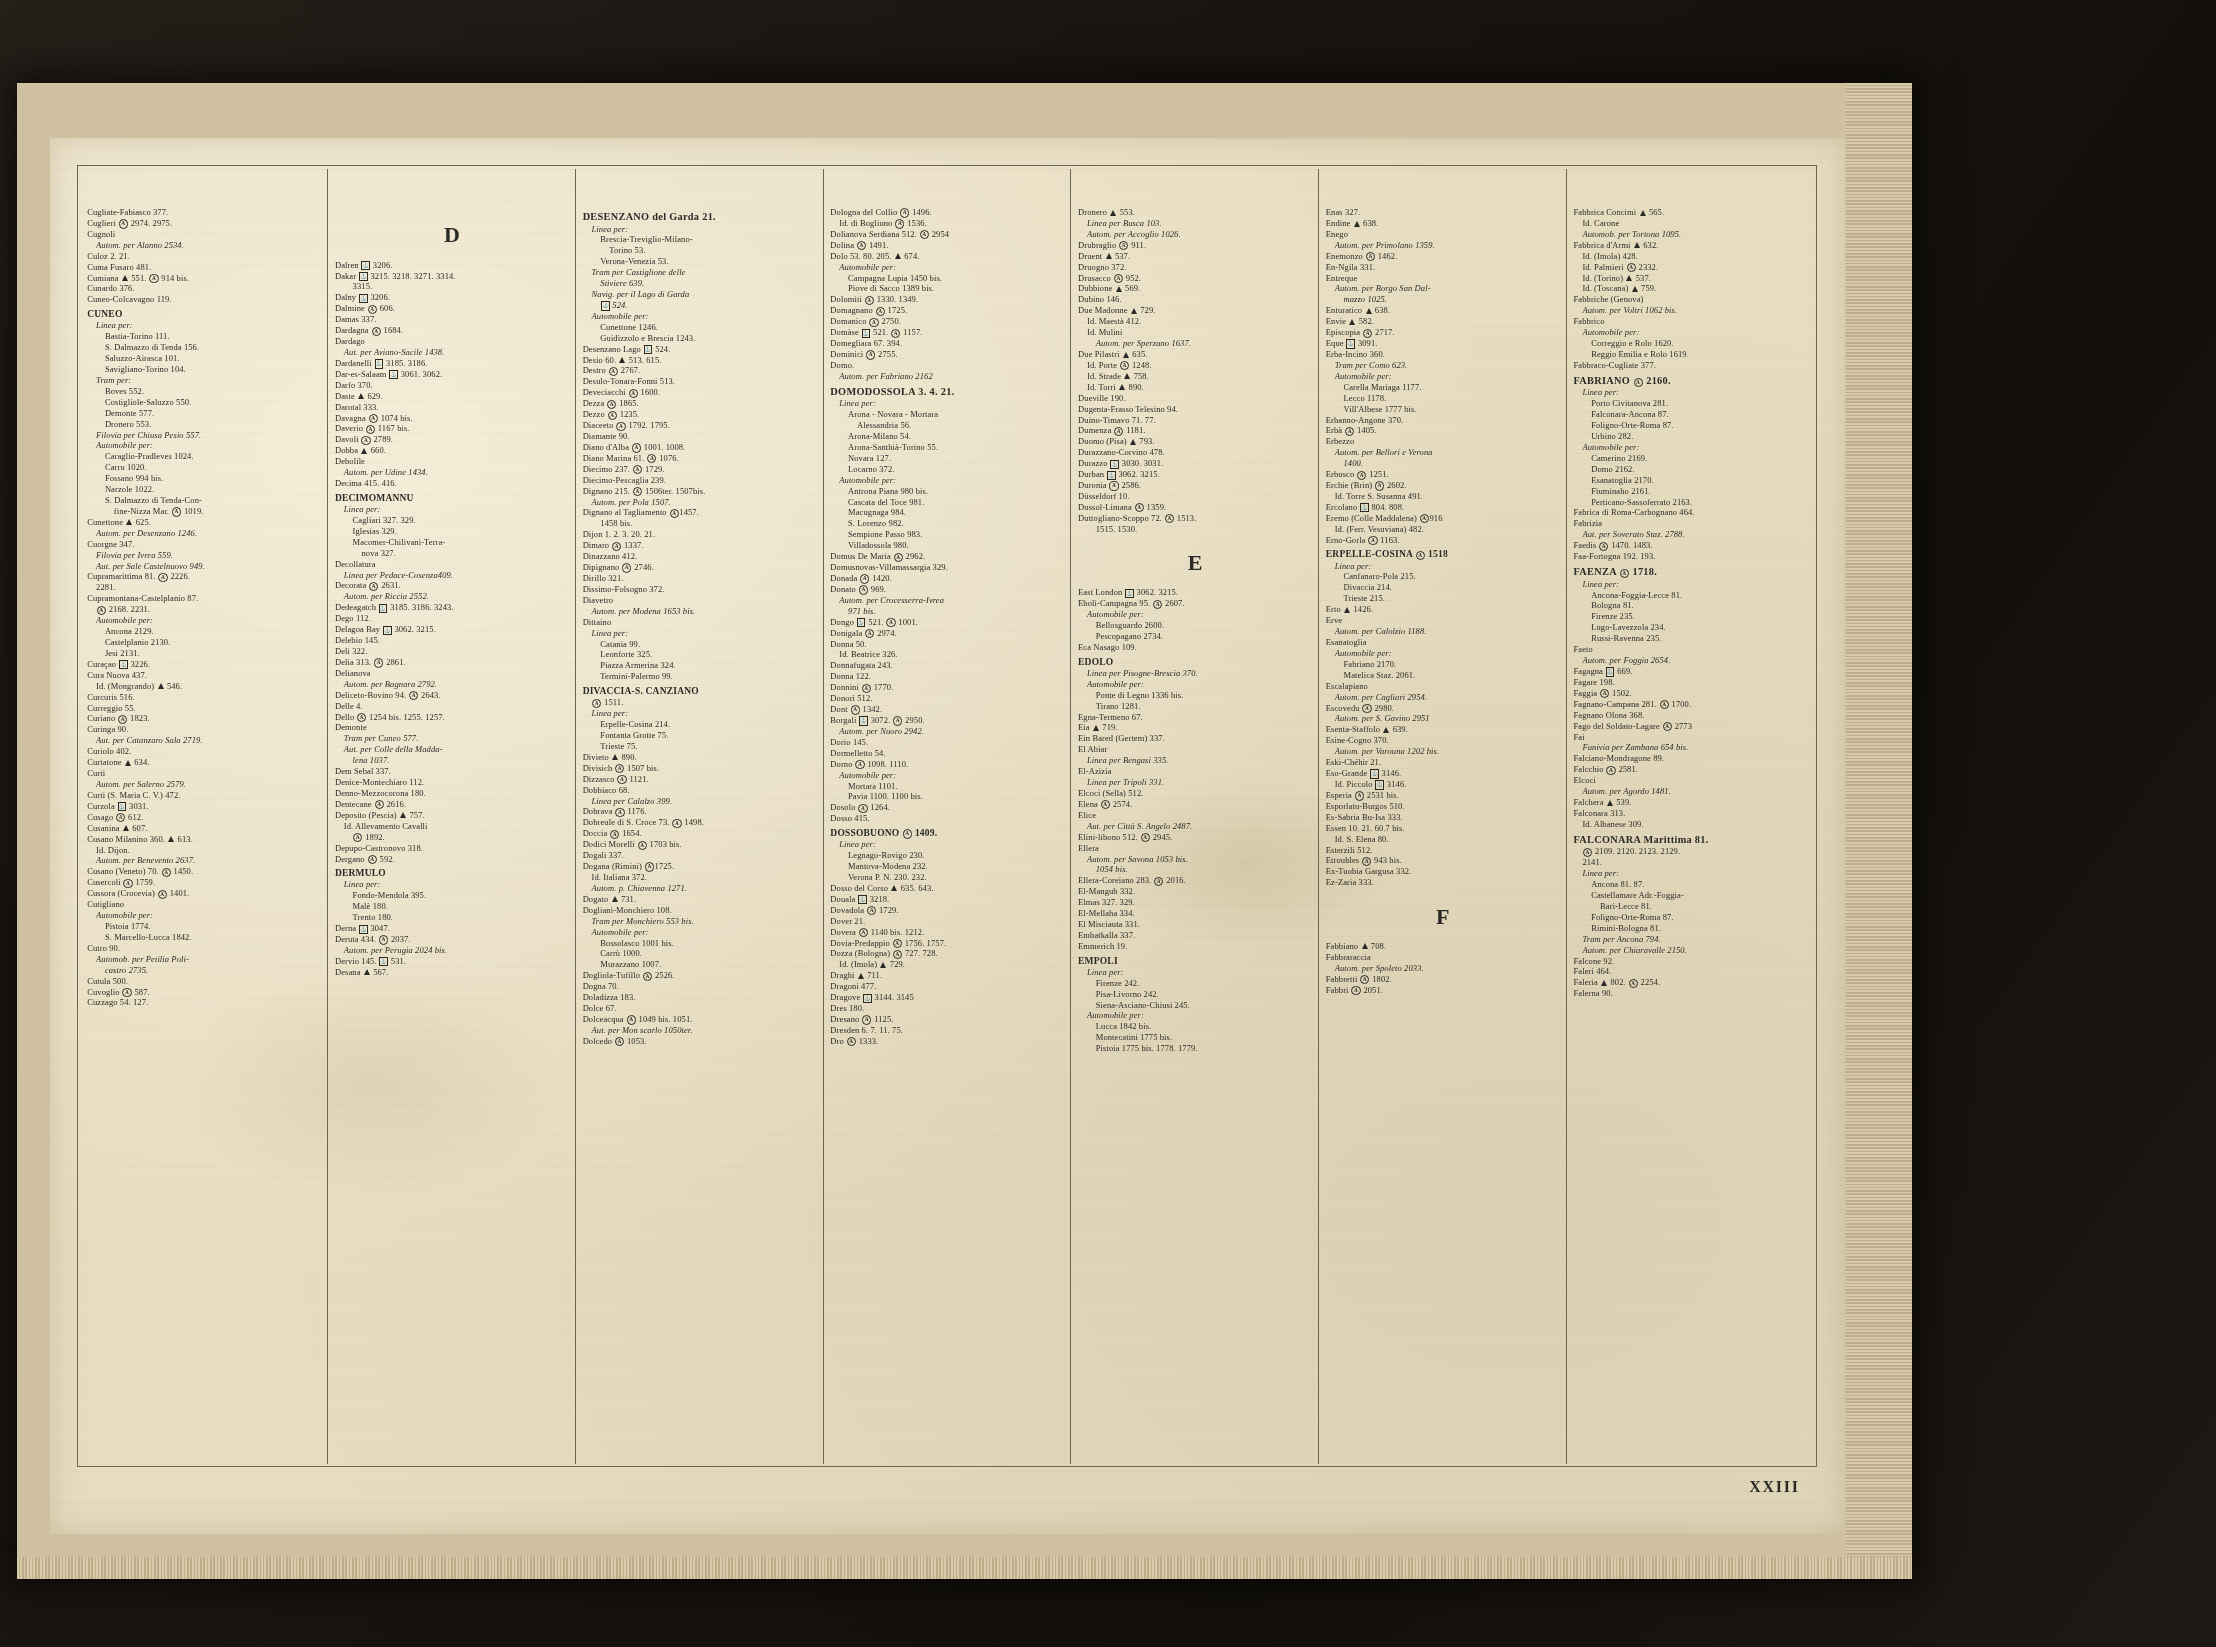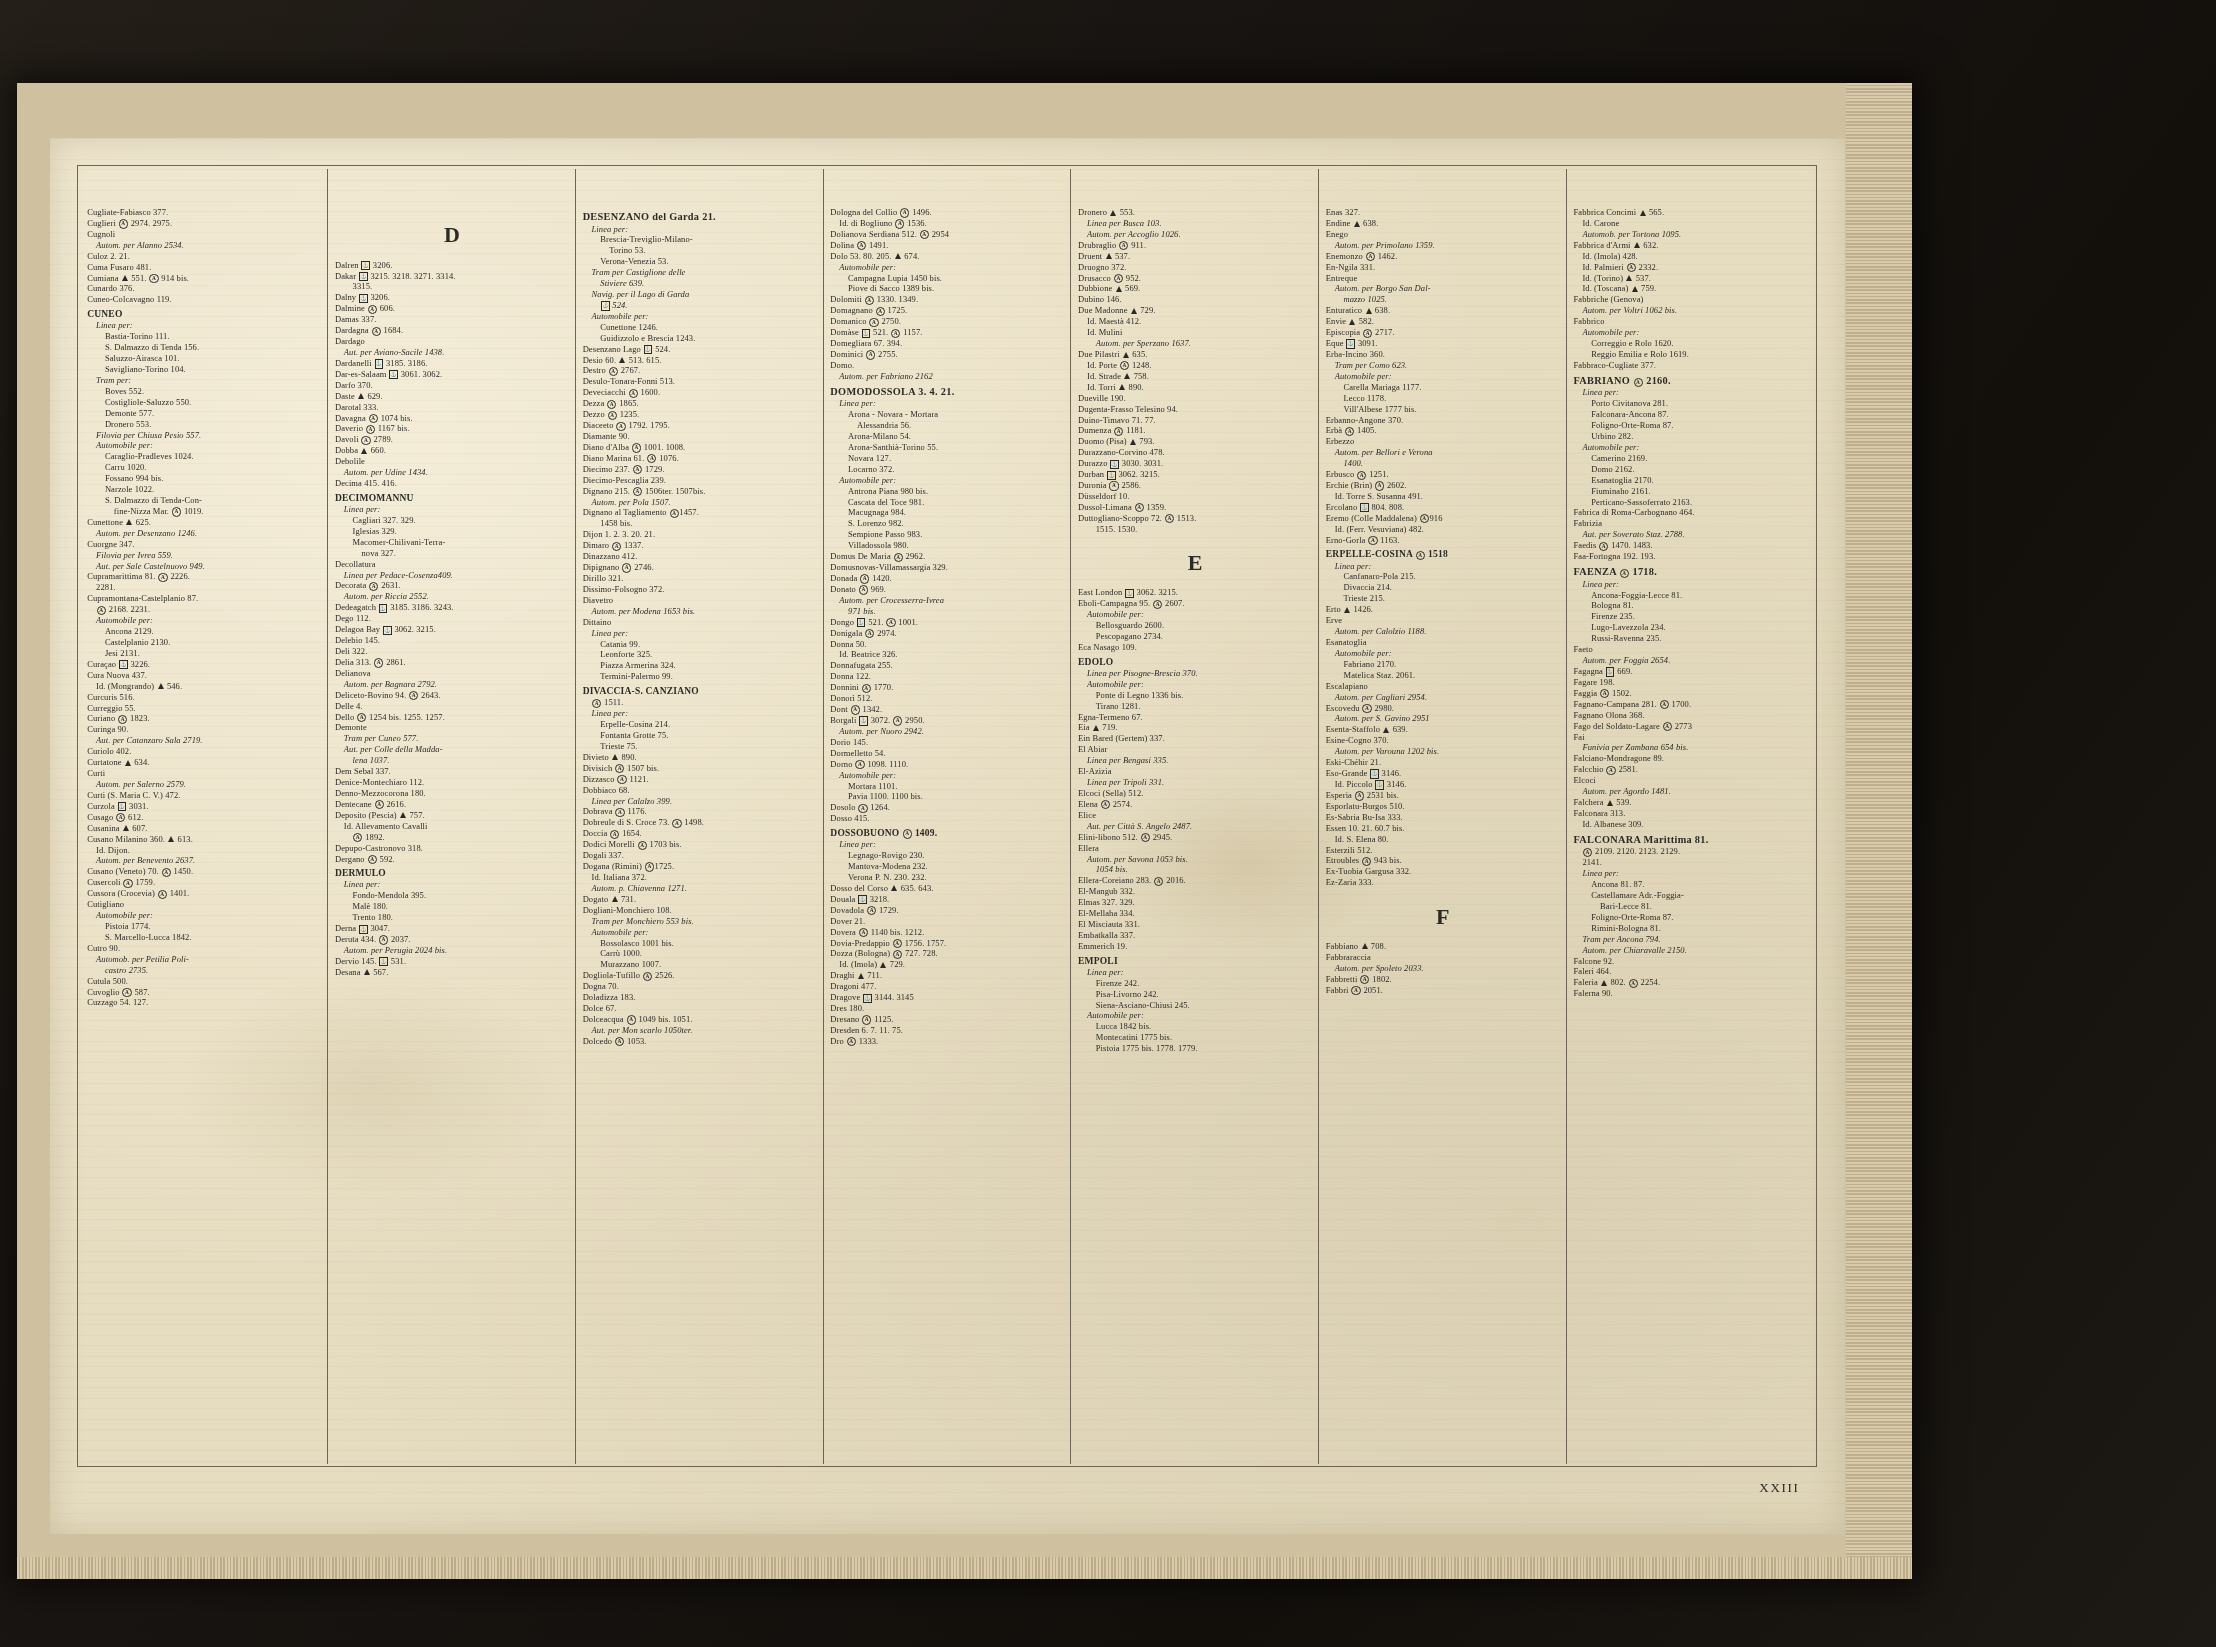--- a/index.html
+++ b/index.html
@@ -168,22 +168,22 @@
     border-left: 3.9px solid transparent;
     border-right: 3.9px solid transparent;
     border-bottom: 6.6px solid #2a2a26;
     margin: 0 1.1px;
     vertical-align: -0.6px;
   }
   .pagenum {
     position: absolute;
     right: 34px;
     bottom: 21px;
-    font-size: 13px;
-    font-weight: normal;
+    font-size: 16px;
+    font-weight: bold;
     letter-spacing: 1.7px;
     color: #2a2a26;
     margin-left: 48px;
   }
   
   .ghost {
     position: absolute;
     inset: 0;
     opacity: 0.055;
     pointer-events: none;
@@ -481,21 +481,21 @@
                 <div class="e">Domus De Maria <span class="sym">A</span> 2962.</div>
                 <div class="e">Domusnovas-Villamassargia 329.</div>
                 <div class="e">Donada <span class="sym">A</span> 1420.</div>
                 <div class="e">Donato <span class="sym">A</span> 969.</div>
                 <div class="e ind1 it">Autom. per Crocesserra-Ivrea</div>
                 <div class="e ind2 it">971 bis.</div>
                 <div class="e">Dongo <span class="sym-sq">⚓</span> 521. <span class="sym">A</span> 1001.</div>
                 <div class="e">Donigala <span class="sym">A</span> 2974.</div>
                 <div class="e">Donna 50.</div>
                 <div class="e ind1">Id.  Beatrice 326.</div>
-                <div class="e">Donnafugata 255.</div>
+                <div class="e">Donnafugata 243.</div>
                 <div class="e">Donna 122.</div>
                 <div class="e">Donnini <span class="sym">A</span> 1770.</div>
                 <div class="e">Donorì 512.</div>
                 <div class="e">Dont <span class="sym">A</span> 1342.</div>
                 <div class="e">Borgali <span class="sym-sq">⚓</span> 3072. <span class="sym">A</span> 2950.</div>
                 <div class="e ind1 it">Autom. per Nuoro 2942.</div>
                 <div class="e">Dorio 145.</div>
                 <div class="e">Dormelletto 54.</div>
                 <div class="e">Dorno <span class="sym">A</span> 1098. 1110.</div>
                 <div class="e ind1 it">Automobile per:</div>

